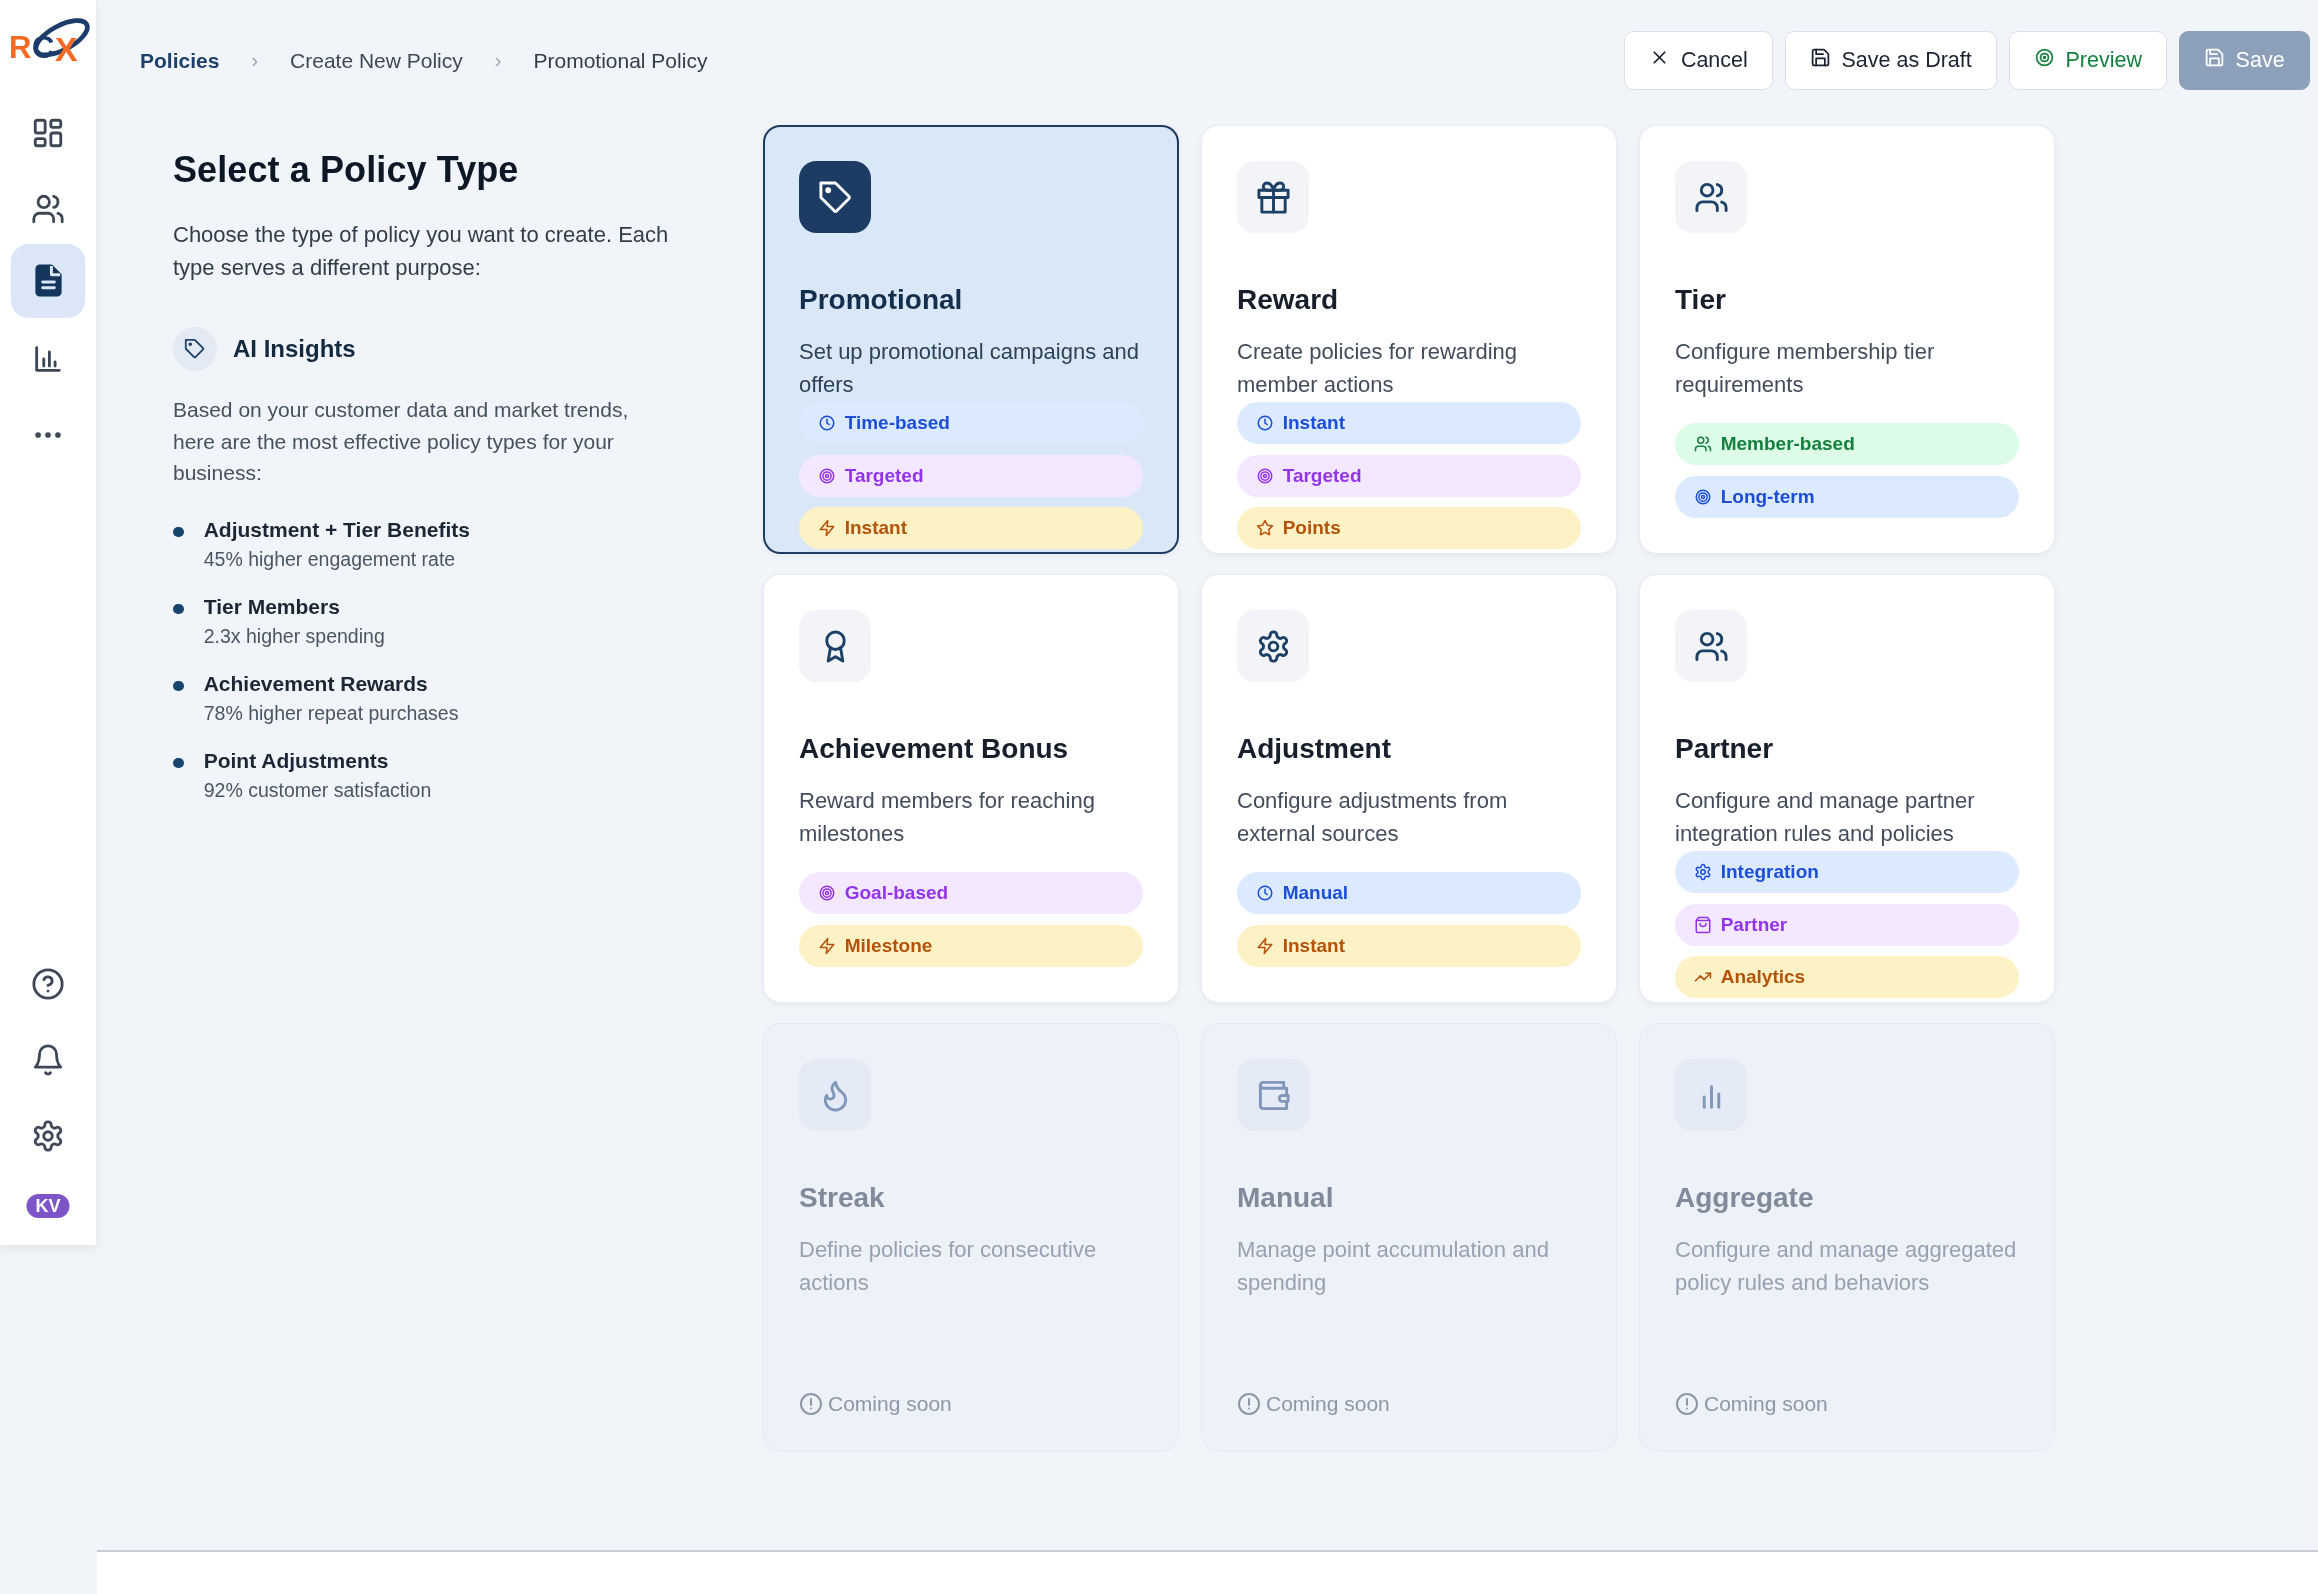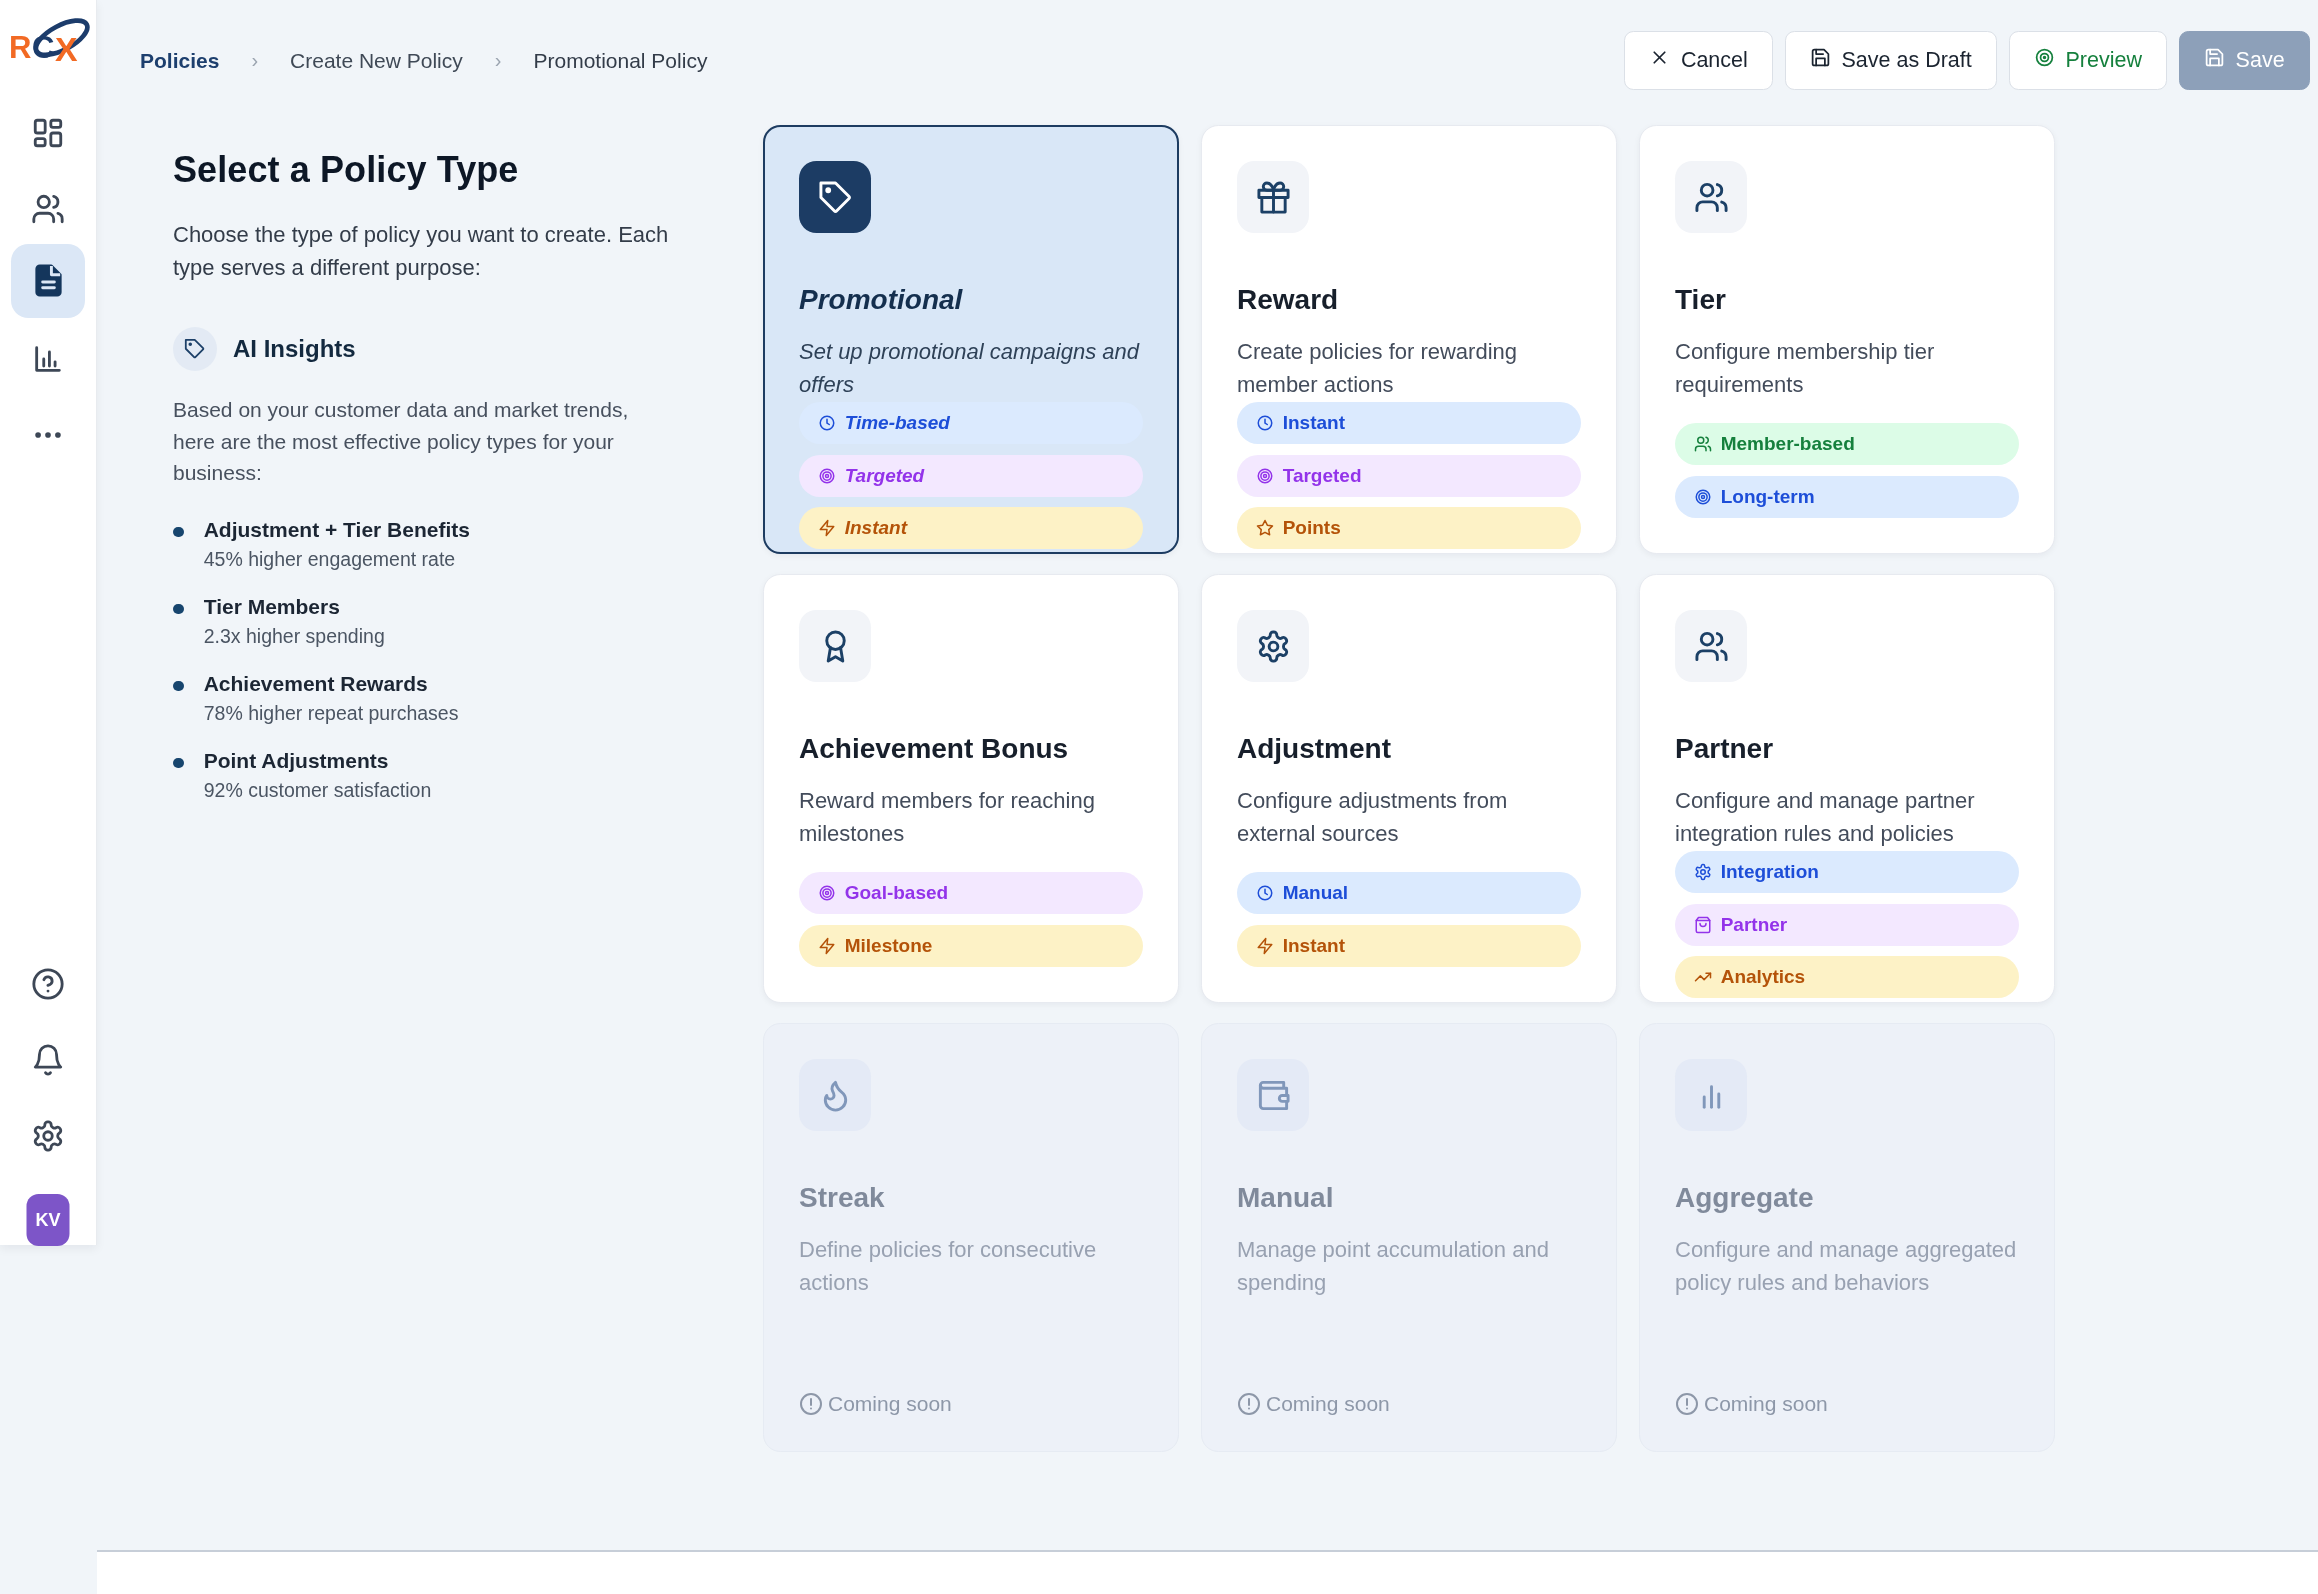--- a/index.html
+++ b/index.html
@@ -10,21 +10,21 @@
   
   .sidebar { position:absolute; left:0; top:0; width:97px; height:1245px; background:#ffffff;
              border-right:1.3px solid #e8ebef; box-shadow:0 4px 9.4px rgba(15,23,42,.06); z-index:5; }
   .logo { position:absolute; left:9.4px; top:8px; width:81px; height:67px; }
   .nav-item { position:absolute; left:50%; transform:translateX(-50%); width:38px; height:38px;
               color:#3d4756; display:flex; align-items:center; justify-content:center; cursor:pointer; }
   .nav-item svg { width:34px; height:34px; }
   .nav-tile { position:absolute; left:50%; transform:translateX(-50%); top:244px; width:74px; height:74px;
               background:#dbe7f6; border-radius:17.4px; display:flex; align-items:center; justify-content:center; }
   .nav-tile svg { width:35px; height:35px; }
-  .avatar { position:absolute; left:50%; transform:translateX(-50%); top:1194px; width:43px; height:52px;
+  .avatar { position:absolute; left:50%; transform:translateX(-50%); top:1194px; width:43px; height:24px;
             background:#7d55c8; border-radius:12px; color:#fff; font-size:18px; font-weight:700;
             display:flex; align-items:center; justify-content:center; }
 
   
   .topbar { position:absolute; left:97px; top:0; right:0; height:121px; display:flex; align-items:center;
             padding:0 9.4px 0 43px; }
   .breadcrumb { display:flex; align-items:center; gap:32px; font-size:21px;text-align:right; }
   .crumb-link { color:#1d3f6e; font-weight:700; cursor:pointer; }
   .crumb-sep { color:#9aa3af; font-size:20px; }
   .crumb { color:#3f4956; font-weight:500; }
@@ -51,21 +51,21 @@
   .insight { display:flex; gap:20px; margin-bottom:24px; }
   .dot { width:10.7px; height:10.7px; border-radius:50%; background:#17456e; margin-top:8.7px; flex:none; }
   .insight-label { font-size:21px; font-weight:700; color:#1c2634; }
   .insight-metric { margin-top:6px; font-size:19.5px; color:#4b5563; }
 
   
   .grid { position:absolute; left:763px; top:125px; display:grid;
           grid-template-columns:repeat(3, 416px); grid-auto-rows:429px; gap:20px 22px; }
   .card { border-radius:17.4px; padding:35px; display:flex; flex-direction:column; background:#ffffff;
           border:1.3px solid #e7eaf0; box-shadow:0 2px 6.7px rgba(15,23,42,.05); cursor:pointer; }
-  .card.selected { background:#d9e7f7; border:2px solid #1d3c61; padding:34px;font-style:italic; }
+  .card.selected { background:#d9e7f7; border:2px solid #1d3c61; padding:34px; }
   .card.disabled { background:#edf1f8; border:1.3px solid #e6ebf3; box-shadow:none; cursor:default; }
   .icon-tile { width:72px; height:72px; border-radius:17.4px; background:#f2f4f8; color:#1c4066;
                display:flex; align-items:center; justify-content:center; flex:none; }
   .icon-tile svg { width:35px; height:35px; }
   .card.selected .icon-tile { background:#1c3c64; color:#ffffff; }
   .card.disabled .icon-tile { background:#e4eaf6; color:#8097ba; }
   .card-title { margin-top:51px; font-size:28px; font-weight:600; color:#171f2b; }
   .card.selected .card-title { color:#142f4e; }
   .card.disabled .card-title { color:#808a9b; }
   .card-desc { margin-top:19px; font-size:22px; line-height:1.52; color:#434c5b; }

